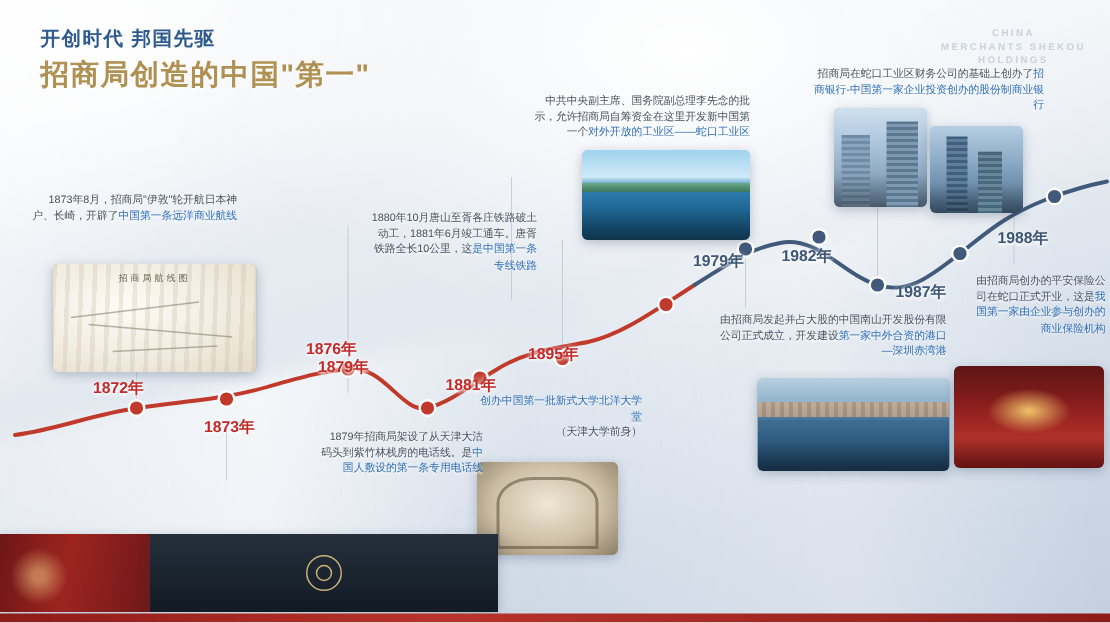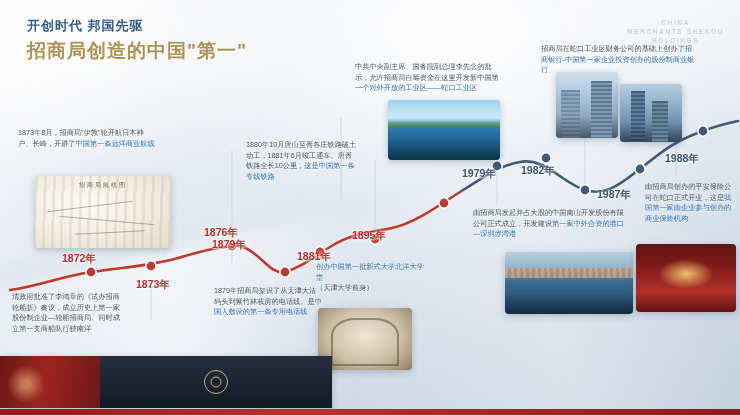--- a/index.html
+++ b/index.html
@@ -44,21 +44,21 @@
   #tl{position:absolute;left:0;top:0;width:740px;height:415px;z-index:12;}
 
   
   .yr{position:absolute;z-index:22;font-size:10.5px;font-weight:bold;white-space:nowrap;
       text-shadow:0 1px 2px rgba(255,255,255,.95),0 0 4px rgba(255,255,255,.9);}
   .yr.red{color:#c22a2a;}
   .yr.blue{color:#3c5673;}
 
   
   .tx{position:absolute;z-index:20;font-size:7.2px;line-height:10.5px;color:#46525f;
-      text-align:left;text-shadow:0 1px 1px rgba(255,255,255,.9);}
+      text-align:right;text-shadow:0 1px 1px rgba(255,255,255,.9);}
   .tx i{font-style:normal;color:#2f6fb5;}
 
   
   .ph{position:absolute;z-index:18;border-radius:4px;overflow:hidden;
       box-shadow:0 2px 7px rgba(40,60,90,.28);background:#9fb0c2;}
   .ph .inner{width:100%;height:100%;position:relative;}
   .ph .cap{position:absolute;left:0;right:0;bottom:0;height:34%;
            background:linear-gradient(180deg,rgba(0,0,0,0),rgba(0,0,0,.35));}
 
   
@@ -214,21 +214,20 @@
   </div>
 
   <div class="tx" style="left:473px;top:208px;width:158px" data-name="entry-text-1982">
     <span data-name="entry-1982-part-a">由招商局发起并占大股的中国南山开发股份有限公司正式成立，开发建设</span><i data-name="entry-1982-part-b">第一家中外合资的港口—深圳赤湾港</i>
   </div>
 
   <div class="tx" style="left:645px;top:182px;width:92px" data-name="entry-text-1988">
     <span data-name="entry-1988-part-a">由招商局创办的平安保险公司在蛇口正式开业，这是</span><i data-name="entry-1988-part-b">我国第一家由企业参与创办的商业保险机构</i>
   </div>
 
-  <div class="tx" style="left:12px;top:292px;width:108px" data-name="entry-text-1872">清政府批准了李鸿章的《试办招商轮船折》奏议，成立历史上第一家股份制企业—轮船招商局。同时成立第一支商船队行驶南洋</div>
 
 
   <div class="tx" style="left:214px;top:286px;width:108px" data-name="entry-text-1879">
     <span data-name="entry-1879-part-a">1879年招商局架设了从天津大沽码头到紫竹林栈房的电话线。是</span><i data-name="entry-1879-part-b">中国人敷设的第一条专用电话线</i>
   </div>
 
   <div class="tx" style="left:316px;top:262px;width:112px" data-name="entry-text-1895">
     <i data-name="entry-1895-part-a">创办中国第一批新式大学北洋大学堂</i><br>
     <span data-name="entry-1895-part-b">（天津大学前身）</span><br>
   </div>

